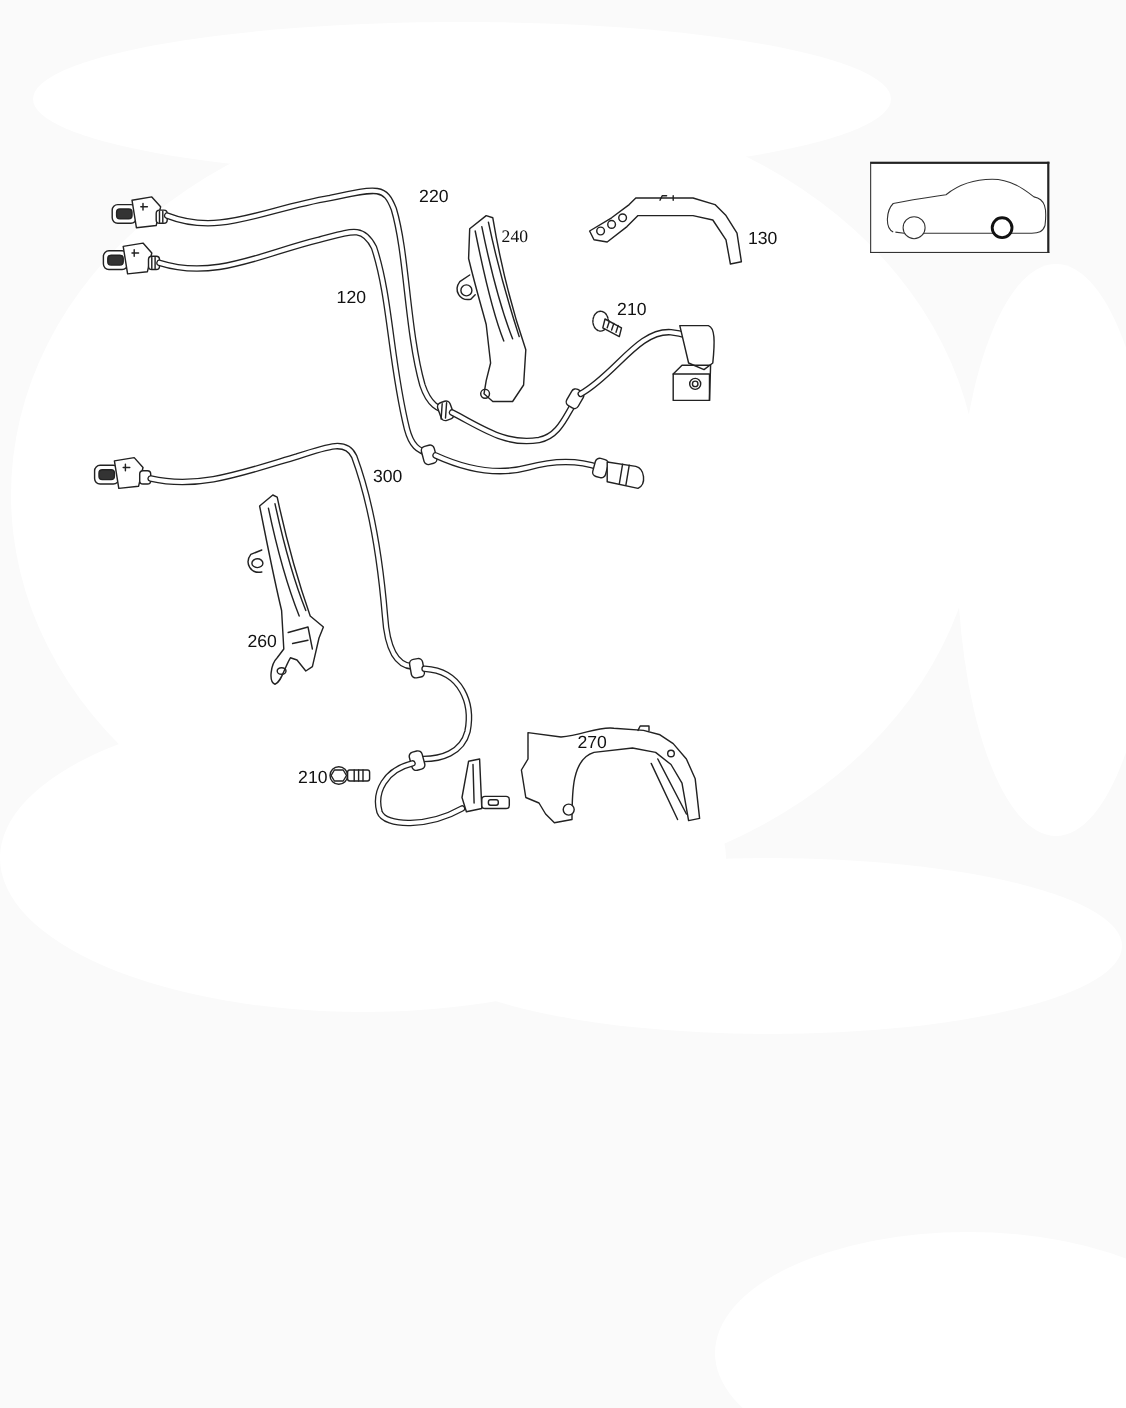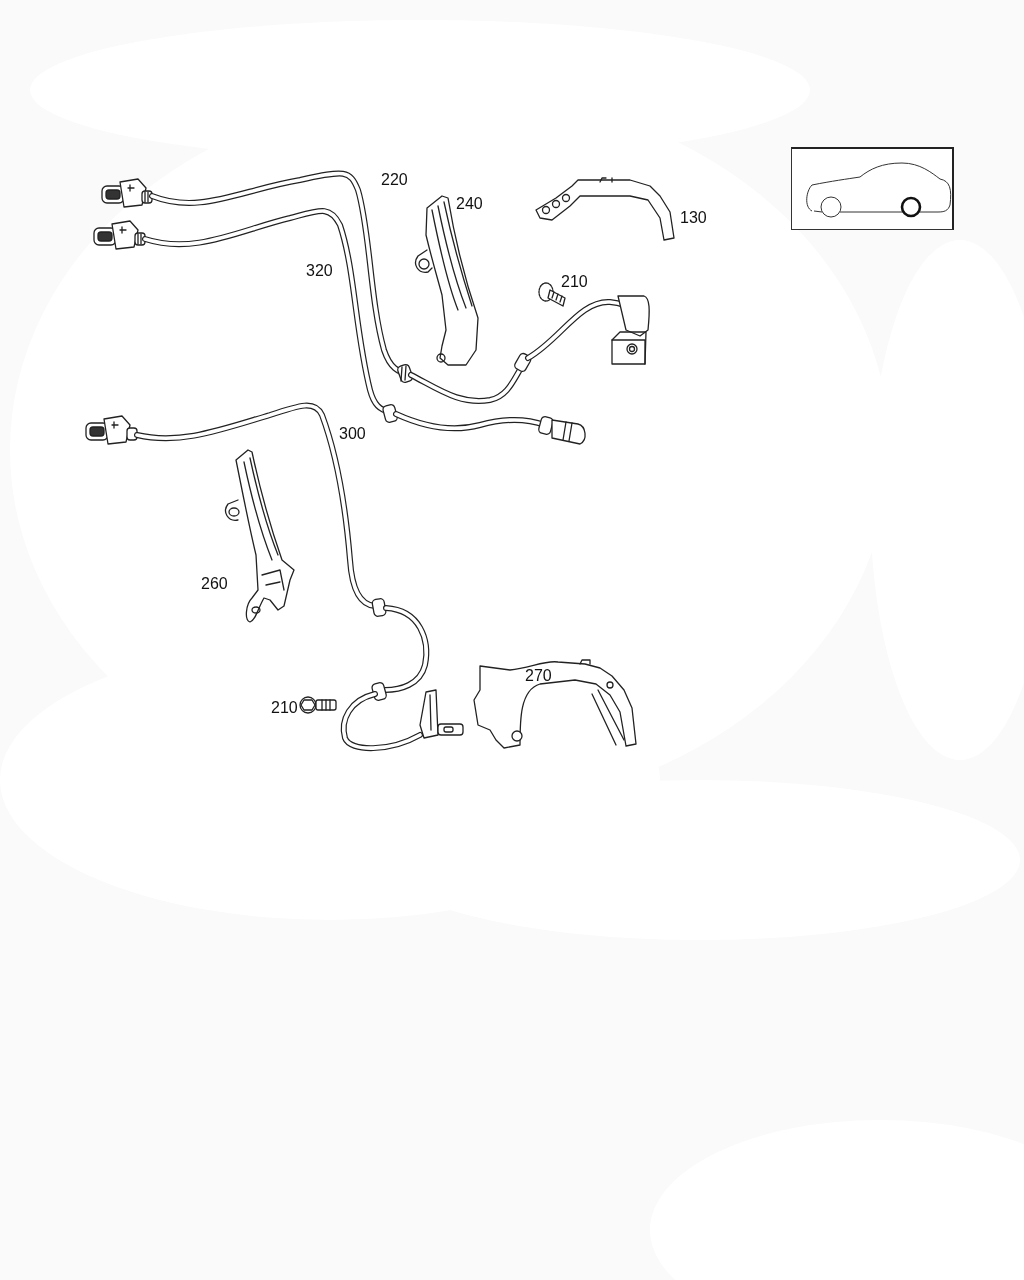--- a/index.html
+++ b/index.html
@@ -168,26 +168,26 @@
 
   <g class="part">
     <circle cx="308" cy="705" r="8" fill="#fff"></circle>
     <polygon points="304,700 312,700 315,705 312,710 304,710 301,705"></polygon>
     <rect x="316" y="700" width="20" height="10" rx="2" fill="#fff"></rect>
     <path d="M322,700 l0,10 M326,700 l0,10 M330,700 l0,10"></path>
   </g>
 </svg>
 
 <span class="lbl" style="left:365px;top:172px;margin-left:16px;">220</span>
-<span class="lbl" style="left:456px;top:196px;">240</span>
+<span class="lbl" style="left:456px;top:208px;font-family:Liberation Serif, serif;">240</span>
 <span class="lbl" style="left:680px;top:210px;">130</span>
-<span class="lbl" style="left:306px;top:263px;">320</span>
+<span class="lbl" style="left:306px;top:263px;">120</span>
 <span class="lbl" style="left:561px;top:274px;">210</span>
 <span class="lbl" style="left:339px;top:426px;">300</span>
-<span class="lbl" style="left:201px;top:576px;">260</span>
+<span class="lbl" style="left:225px;top:576px;">260</span>
 <span class="lbl" style="left:525px;top:668px;">270</span>
 <span class="lbl" style="left:271px;top:700px;">210</span>
 
 <div id="locator">
   <svg width="161" height="81" fill="none" stroke="#333" stroke-width="1">
     <path d="M20,62 C12,58 14,42 20,36 C40,32 55,30 68,28 C78,20 90,14 110,14 C128,14 140,24 148,30 C158,32 160,40 158,56 C156,62 152,63 146,63 L126,63 M112,63 L48,63 M30,63 L22,62"></path>
     <circle cx="39" cy="58" r="10" fill="#fff"></circle>
     <circle cx="119" cy="58" r="9" fill="#fff" stroke="#111" stroke-width="2.6"></circle>
   </svg>
 </div>

